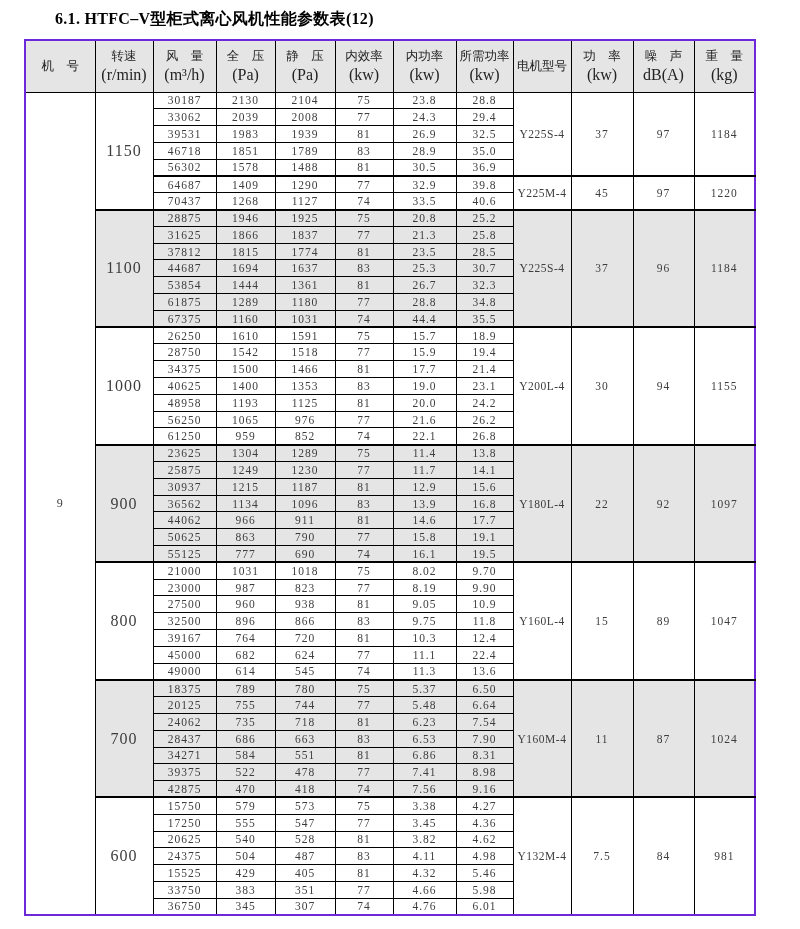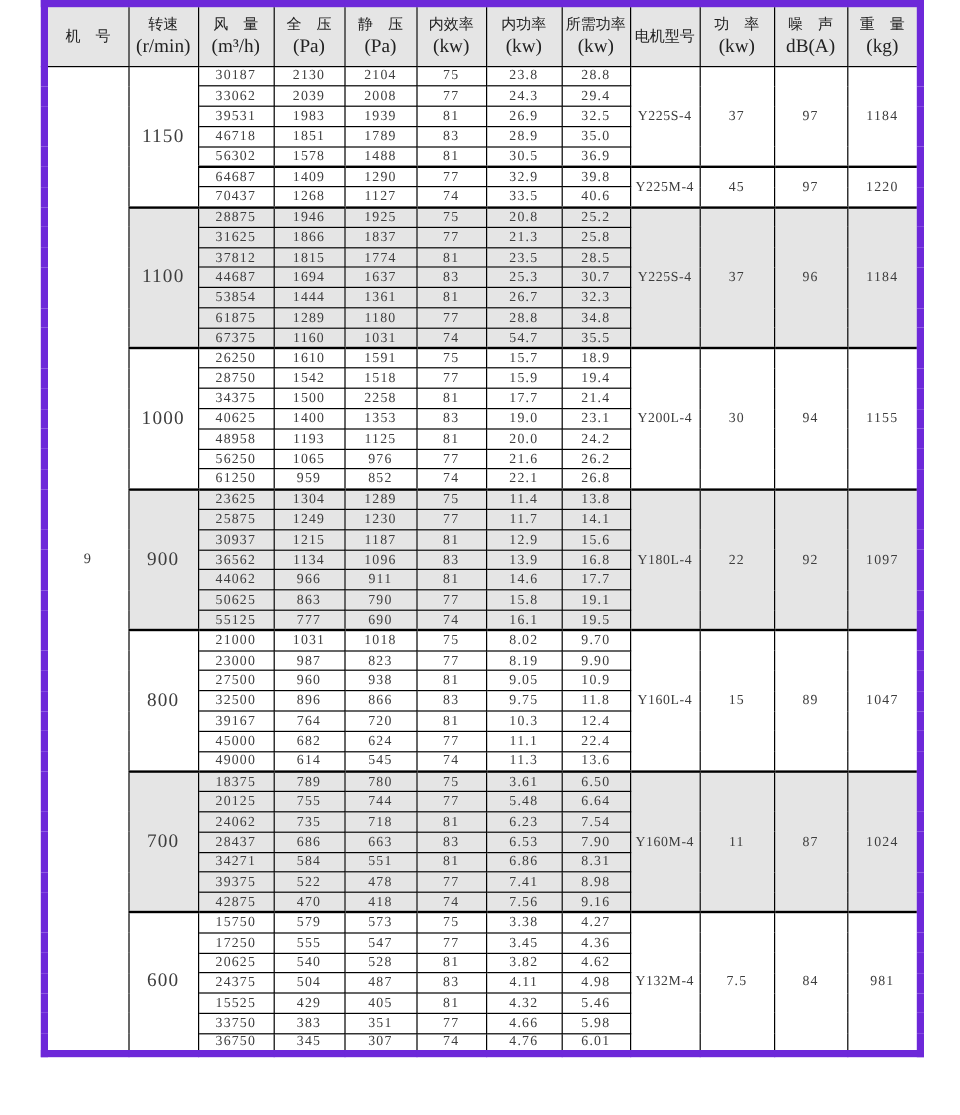--- a/index.html
+++ b/index.html
@@ -7,22 +7,22 @@
     width:800px;height:929px;background:#ffffff;
     font-family:"Liberation Serif","DejaVu Serif",serif;
     color:#222;
   }
   .title{
     font-size:16px;font-weight:bold;color:#000;
     margin:9px 0 9px 55px;letter-spacing:0.3px;
   }
   table.spec{
     border-collapse:collapse;table-layout:fixed;
-    margin-left:34px;width:730px;
-    border:6px solid #6d28d9;
+    margin-left:24px;width:730px;
+    border:2px solid #6d28d9;
   }
   th,td{
     border:1px solid #000;text-align:center;vertical-align:middle;
     padding:0;overflow:hidden;
   }
   thead tr{height:52px;}
   th{background:#e5e5e5;font-weight:normal;color:#222;font-size:12.5px;}
   th .unit{font-size:16px;margin-top:1px;}
   tbody tr{height:16.8px;}
   td{font-size:11.5px;color:#3d3d3d;letter-spacing:1px;}
@@ -32,20 +32,21 @@
   td.motor{letter-spacing:0.5px;}
   .thick-top{border-top:2px solid #000;}
   col.c0{width:70px}col.c1{width:58px}col.c2{width:63px}col.c3{width:59px}
   col.c4{width:60px}col.c5{width:58px}col.c6{width:63px}col.c7{width:57px}
   col.c8{width:58px}col.c9{width:62px}col.c10{width:61px}col.c11{width:61px}
 </style>
 </head>
 <body>
 
 <div class="page">
+  <div class="title">6.1. HTFC–V型柜式离心风机性能参数表(12)</div>
   <table class="spec">
     <colgroup>
       <col class="c0">
         <col class="c1">
         <col class="c2">
         <col class="c3">
       <col class="c4">
         <col class="c5">
         <col class="c6">
         <col class="c7">
@@ -222,21 +223,21 @@
           <td class="shaded">1180</td>
           <td class="shaded">77</td>
           <td class="shaded">28.8</td>
           <td class="shaded">34.8</td>
         </tr>
         <tr>
           <td class="shaded">67375</td>
           <td class="shaded">1160</td>
           <td class="shaded">1031</td>
           <td class="shaded">74</td>
-          <td class="shaded">54.7</td>
+          <td class="shaded">44.4</td>
           <td class="shaded">35.5</td>
         </tr>
         <tr>
           <td class="speed thick-top" rowspan="7">1000</td>
           <td class="thick-top">26250</td>
           <td class="thick-top">1610</td>
           <td class="thick-top">1591</td>
           <td class="thick-top">75</td>
           <td class="thick-top">15.7</td>
           <td class="thick-top">18.9</td>
@@ -249,21 +250,21 @@
           <td>28750</td>
           <td>1542</td>
           <td>1518</td>
           <td>77</td>
           <td>15.9</td>
           <td>19.4</td>
         </tr>
         <tr>
           <td>34375</td>
           <td>1500</td>
-          <td>2258</td>
+          <td>1466</td>
           <td>81</td>
           <td>17.7</td>
           <td>21.4</td>
         </tr>
         <tr>
           <td>40625</td>
           <td>1400</td>
           <td>1353</td>
           <td>83</td>
           <td>19.0</td>
@@ -414,21 +415,21 @@
           <td>74</td>
           <td>11.3</td>
           <td>13.6</td>
         </tr>
         <tr>
           <td class="speed shaded thick-top" rowspan="7">700</td>
           <td class="shaded thick-top">18375</td>
           <td class="shaded thick-top">789</td>
           <td class="shaded thick-top">780</td>
           <td class="shaded thick-top">75</td>
-          <td class="shaded thick-top">3.61</td>
+          <td class="shaded thick-top">5.37</td>
           <td class="shaded thick-top">6.50</td>
           <td class="motor shaded thick-top" rowspan="7">Y160M-4</td>
           <td class="shaded thick-top" rowspan="7">11</td>
           <td class="shaded thick-top" rowspan="7">87</td>
           <td class="shaded thick-top" rowspan="7">1024</td>
         </tr>
         <tr>
           <td class="shaded">20125</td>
           <td class="shaded">755</td>
           <td class="shaded">744</td>

